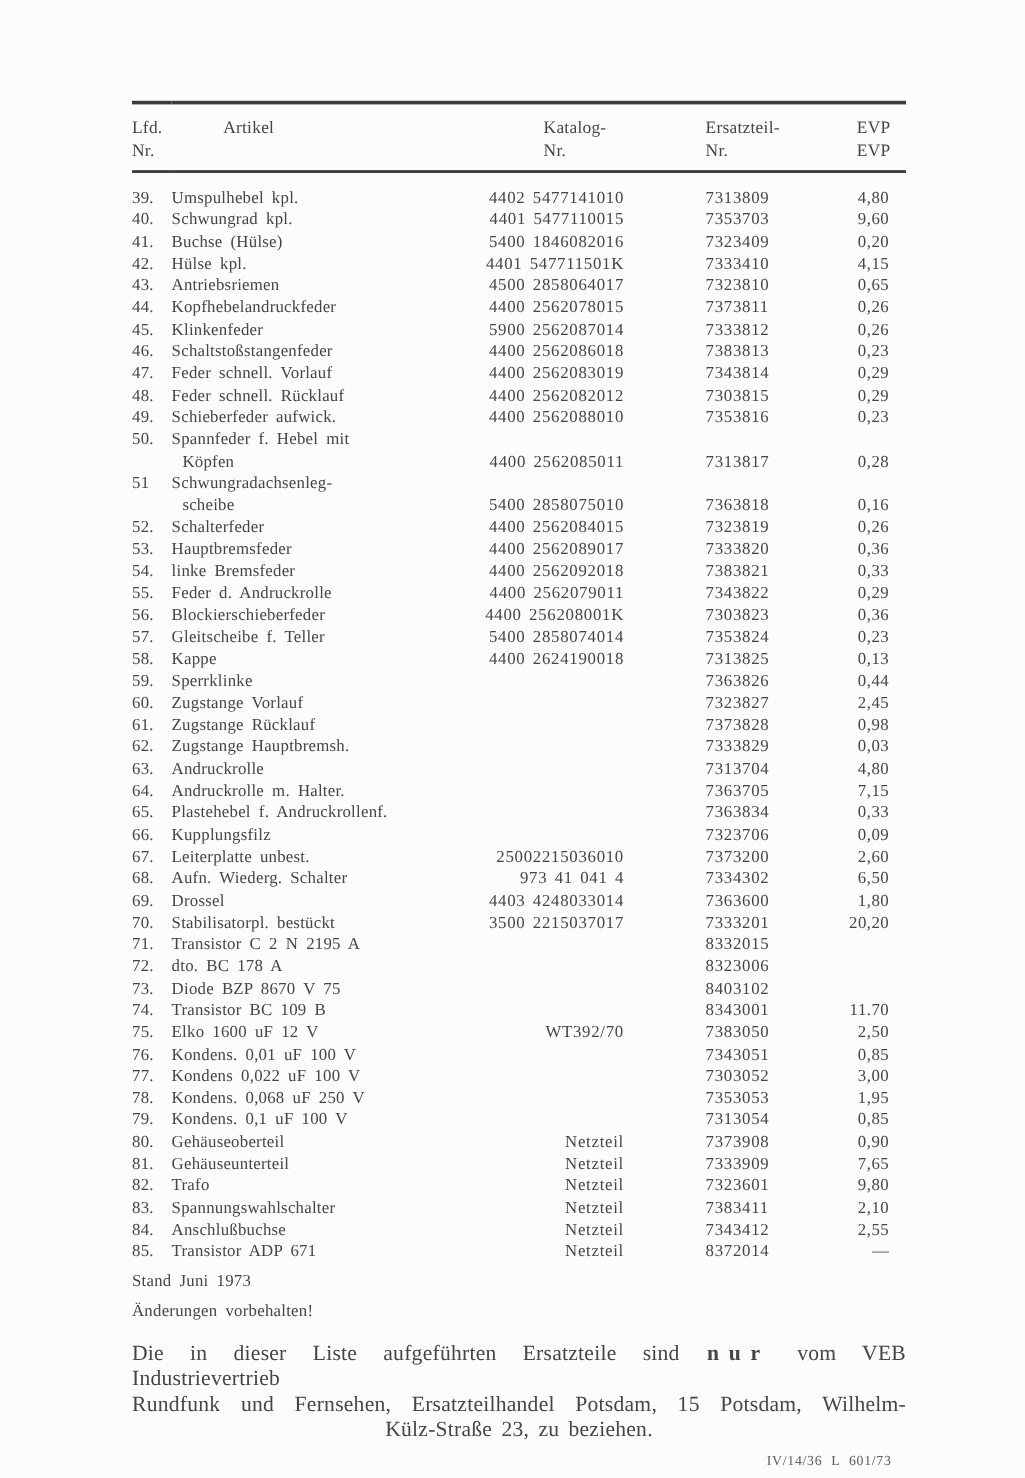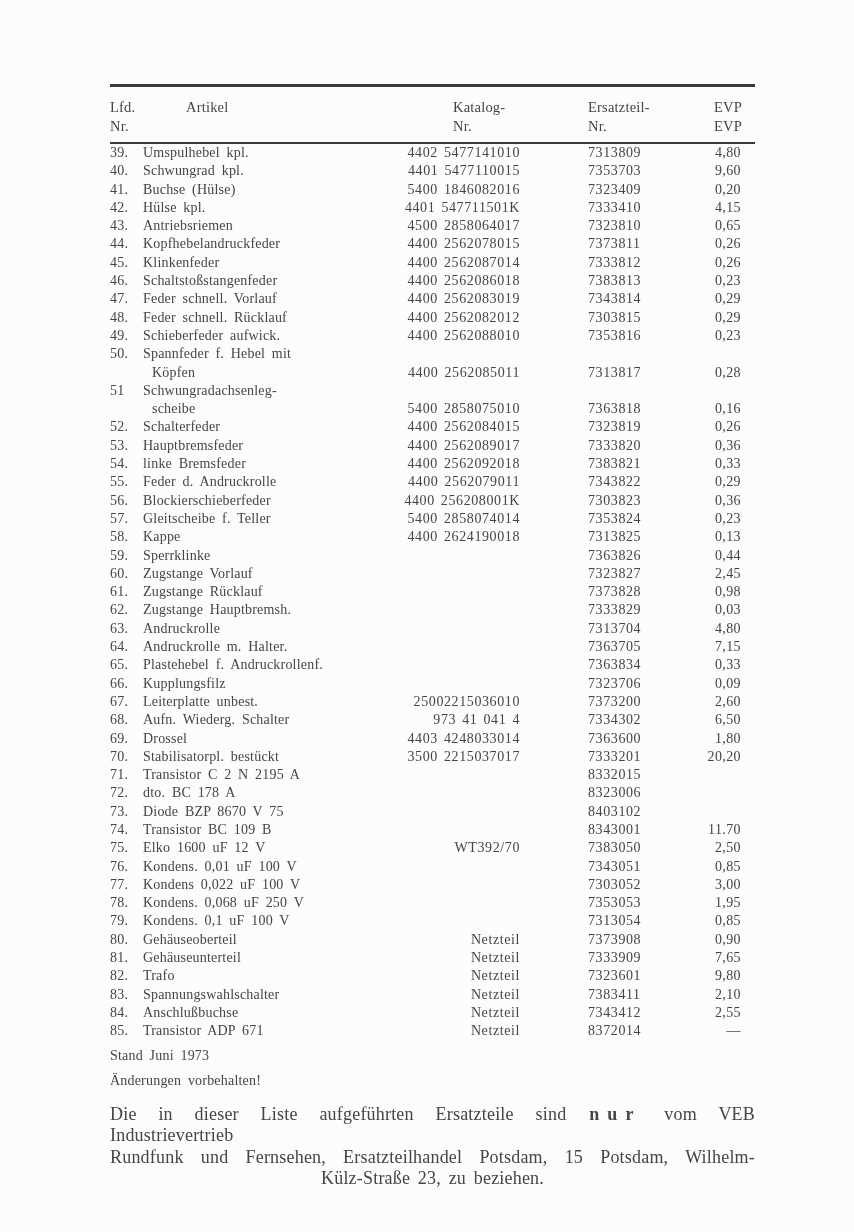--- a/index.html
+++ b/index.html
@@ -41,21 +41,21 @@
   th.c-katalog { padding-left:63px; }
   th.c-ersatzteil { padding-left:68px; }
   th.c-evp { text-align:right; padding-right:13px; }
 
   td {
     line-height:18.3px;
     font-size:14px;
     letter-spacing:0.2px;
     padding:0;
   }
-  tbody tr:first-child td { }
+  tbody tr:first-child td { padding-top:13px; }
   td.c-nr { vertical-align:top; }
   td.c-artikel {
     vertical-align:top;
     white-space:pre-line;
     padding-left:9px; text-indent:-9px;
     word-spacing:3px;
   }
   td.c-katalog { vertical-align:bottom; text-align:right; letter-spacing:0.6px; word-spacing:2px; }
   td.c-ersatzteil { vertical-align:bottom; padding-left:68px; letter-spacing:0.6px; }
   td.c-evp { vertical-align:bottom; text-align:right; padding-right:14px; letter-spacing:0.4px; }
@@ -158,21 +158,21 @@
           <tr>
     <td class="c-nr">44.</td>
     <td class="c-artikel">Kopfhebelandruckfeder</td>
     <td class="c-katalog">4400 2562078015</td>
     <td class="c-ersatzteil">7373811</td>
     <td class="c-evp">0,26</td>
   </tr>
           <tr>
     <td class="c-nr">45.</td>
     <td class="c-artikel">Klinkenfeder</td>
-    <td class="c-katalog">4400 2562087014</td>
+    <td class="c-katalog">5900 2562087014</td>
     <td class="c-ersatzteil">7333812</td>
     <td class="c-evp">0,26</td>
   </tr>
           <tr>
     <td class="c-nr">46.</td>
     <td class="c-artikel">Schaltstoßstangenfeder</td>
     <td class="c-katalog">4400 2562086018</td>
     <td class="c-ersatzteil">7383813</td>
     <td class="c-evp">0,23</td>
   </tr>
@@ -456,14 +456,15 @@
 
     <div class="footer-stand">Stand Juni 1973</div>
     <div class="footer-notice">Änderungen vorbehalten!</div>
 
     <div class="legal">
       <div class="jline"><span>Die in dieser Liste aufgeführten Ersatzteile sind</span> <span class="bold-nur">nur</span> <span>vom VEB Industrievertrieb</span></div>
       <div class="jline">Rundfunk und Fernsehen, Ersatzteilhandel Potsdam, 15 Potsdam, Wilhelm-</div>
       <div class="lline">Külz-Straße 23, zu beziehen.</div>
     </div>
 
+    <div class="print-code">IV/14/36  L 601/73</div>
   </div>
 </div>
 
 </body></html>

